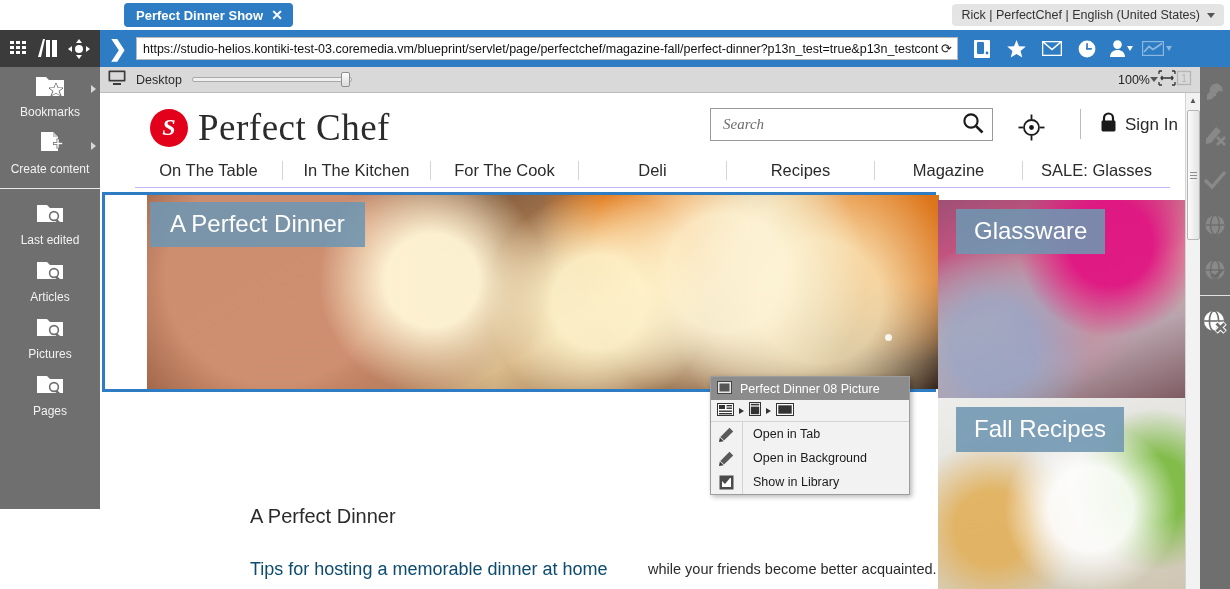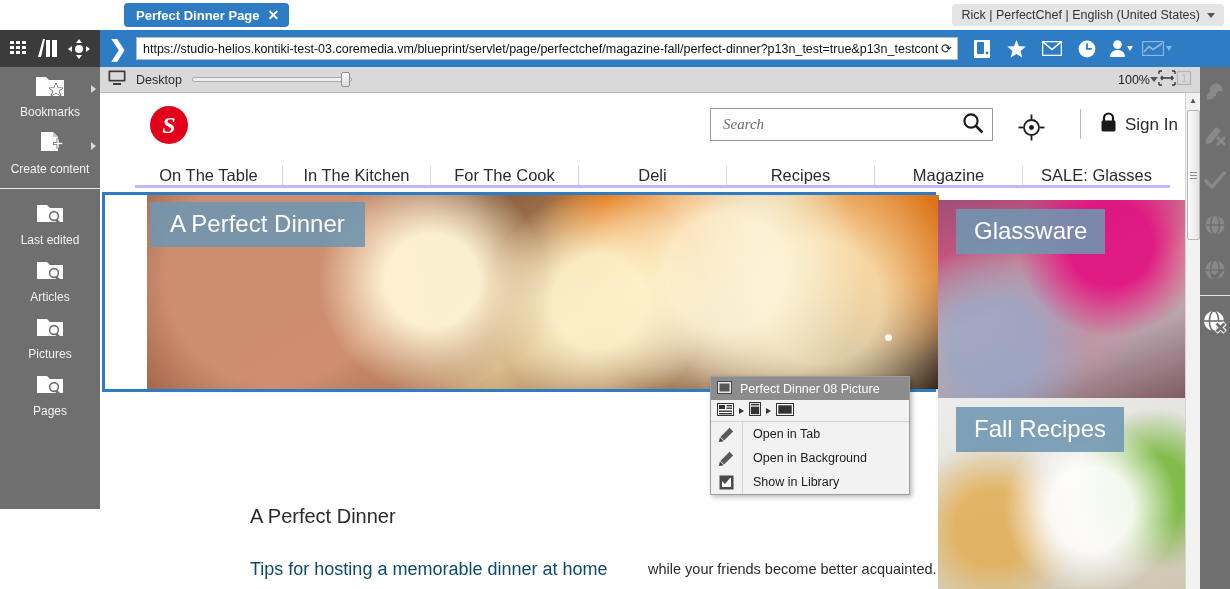--- a/index.html
+++ b/index.html
@@ -124,21 +124,21 @@
     position:absolute; left:610px; top:15px; width:283px; height:33px;
     border:1px solid #9a9a9a; background:#fff; display:flex; align-items:center; padding:0 8px 0 12px;
   }
   .searchbox .ph { flex:1; font-style:italic; font-size:15px; color:#6b6b6b; font-family:"Liberation Serif",serif; }
   .target-ic { position:absolute; left:918px; top:21px; cursor:pointer; }
   .hdr-div { position:absolute; left:980px; top:16px; width:1px; height:30px; background:#bbb; }
   .signin { position:absolute; left:1000px; top:19px; display:flex; align-items:center; gap:8px; font-size:17px; color:#2b2b2b; }
 
   .nav {
     position:absolute; left:35px; top:60px; width:1035px; height:35px;
-    display:flex; align-items:flex-end; border-bottom:3px solid #c4b5fd;
+    display:flex; align-items:center; border-bottom:1px solid #c4b5fd;
   }
   .nav .n {
     flex:1; display:flex; align-items:center; justify-content:center;
     font-size:16.5px; color:#2b2b2b; border-left:1px solid #d5d5d5; cursor:pointer;
     white-space:nowrap;
   }
   .nav .n:first-child { border-left:none; }
 
   
   .heroframe {
@@ -228,21 +228,21 @@
   .rb-ic { width:30px; height:45px; display:flex; align-items:center; justify-content:center; cursor:pointer; }
   .rb-sep { height:1px; background:#ffffff; opacity:.8; margin:3px 0; }
 </style>
 </head>
 <body>
 
 <div class="app">
 
   <div class="tabstrip">
     <div class="tab">
-      <span>Perfect Dinner Page</span>
+      <span>Perfect Dinner Show</span>
       <span class="close">✕</span>
     </div>
     <div class="userchip">
       <span>Rick | PerfectChef | English (United States)</span>
       <span class="caret-d"></span>
     </div>
   </div>
 
   <div class="leftdark">
     <span class="ic">
@@ -446,20 +446,21 @@
         </svg>
       </span>
     </span>
   </div>
 
   <div class="preview">
     <div class="site">
 
       <div class="logo">
         <span class="badge">S</span>
+        <span class="name">Perfect Chef</span>
       </div>
 
       <div class="searchbox">
         <span class="ph">Search</span>
         <span>
           <svg width="22" height="22" viewBox="0 0 22 22">
               <circle cx="9" cy="9" r="6.6" fill="none" stroke="#1a1a1a" stroke-width="2.1"></circle>
               <line x1="13.8" y1="13.8" x2="20.5" y2="20.5" stroke="#1a1a1a" stroke-width="2.6"></line>
             </svg>
         </span>

